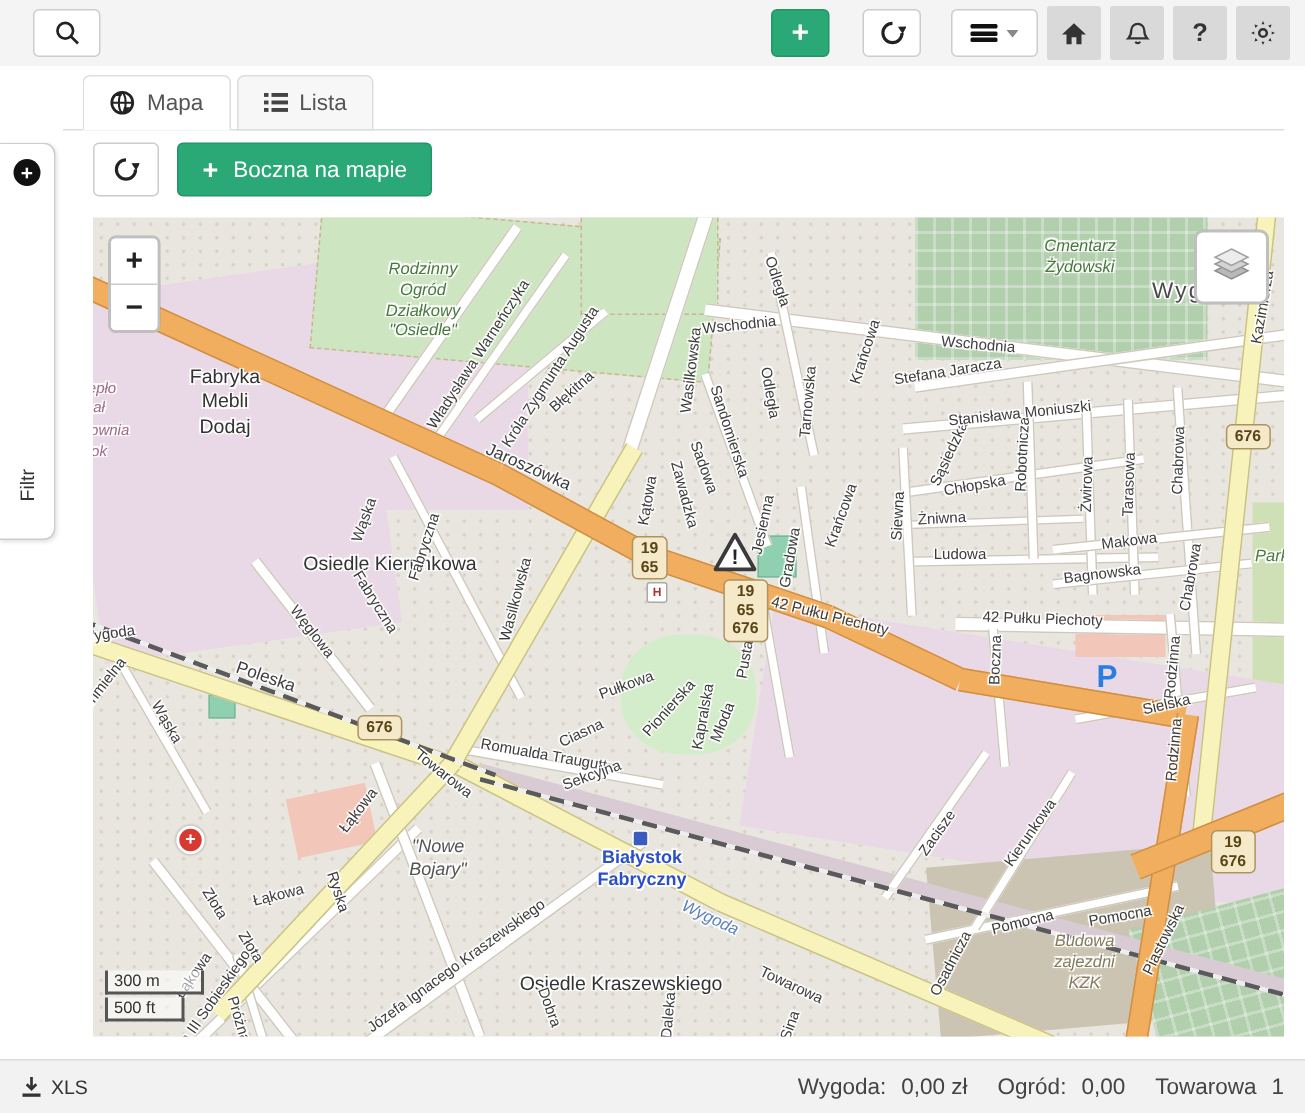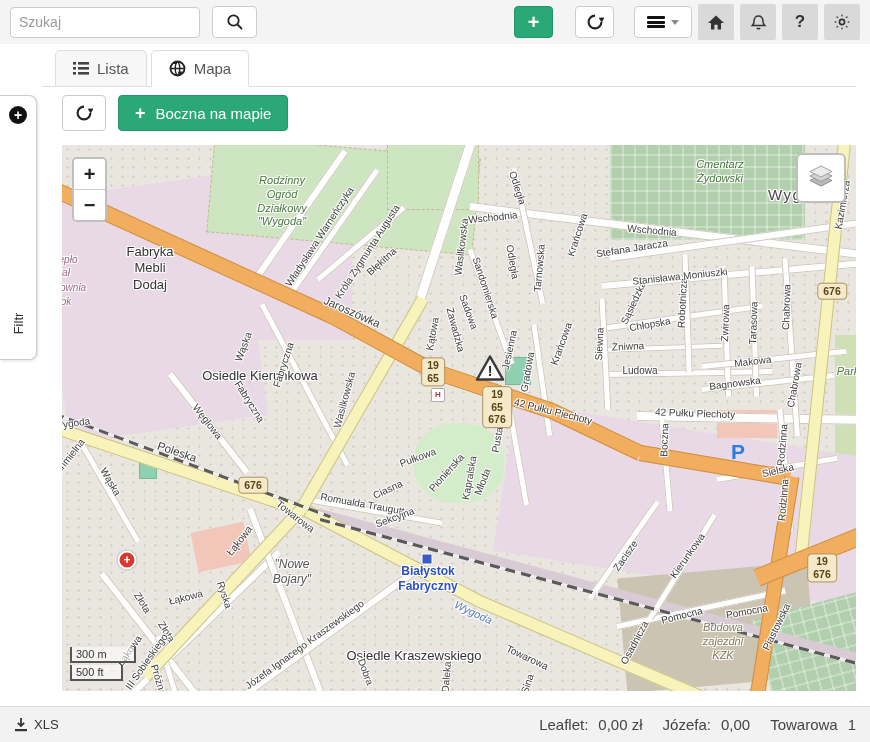--- a/index.html
+++ b/index.html
@@ -81,21 +81,20 @@
   .footer{position:absolute;left:0;bottom:0;width:870px;height:36px;background:#f2f2f2;border-top:1px solid #ddd;display:flex;align-items:center;padding:0 14px;box-sizing:border-box;font-size:15px;color:#444;}
   .xls{display:flex;align-items:center;gap:6px;font-size:13px;color:#333;cursor:pointer;}
   .footer-right{margin-left:auto;display:flex;align-items:center;gap:10px;}
   .footer-right .grp{display:flex;align-items:center;gap:10px;margin-left:10px;}
   svg{display:block;}
 </style>
 </head>
 <body>
 
 <div class="topbar">
-  <input class="search-input" type="text" placeholder="Szukaj" style="">
   <button class="btn search-btn">
     <span>
       <svg width="18" height="18" viewBox="0 0 18 18">
           <circle cx="7.5" cy="7.5" r="5.2" fill="none" stroke="#222" stroke-width="1.8"></circle>
           <line x1="11.5" y1="11.5" x2="16" y2="16" stroke="#222" stroke-width="1.8"></line>
         </svg>
     </span>
   </button>
   <div class="right-group">
     <button class="add-btn">+</button>
@@ -139,45 +138,45 @@
             <path d="M9 5.6 A3.4 3.4 0 1 0 9 12.4 A3.4 3.4 0 1 0 9 5.6 Z M9 1 L10 3.2 L8 3.2 Z M9 17 L8 14.8 L10 14.8 Z M1 9 L3.2 8 L3.2 10 Z M17 9 L14.8 10 L14.8 8 Z M3.3 3.3 L5.6 4 L4 5.6 Z M14.7 14.7 L12.4 14 L14 12.4 Z M14.7 3.3 L14 5.6 L12.4 4 Z M3.3 14.7 L4 12.4 L5.6 14 Z" fill="#333"></path>
             <circle cx="9" cy="9" r="1.7" fill="#d9d9d9"></circle>
           </svg>
       </span>
     </button>
   </div>
 </div>
 
 <div class="tab-border"></div>
 <div class="tabs">
+  <div class="tab active">
+    <span>
+      <svg width="17" height="17" viewBox="0 0 17 17">
+          <circle cx="8.5" cy="8.5" r="7" fill="none" stroke="#222" stroke-width="1.8"></circle>
+          <path d="M8.5 1.5 C5.5 4 5.5 13 8.5 15.5 M8.5 1.5 C11.5 4 11.5 13 8.5 15.5 M1.7 8.5 H15.3" fill="none" stroke="#222" stroke-width="1.4"></path>
+          <path d="M3 4 A7 7 0 0 1 8 1.6 L8 4 Z" fill="#222"></path>
+          <path d="M13.8 11.5 A7 7 0 0 1 9.5 15.2 L9.5 11.5 Z" fill="#222"></path>
+        </svg>
+    </span>
+    <span>Mapa</span>
+  </div>
   <div class="tab">
     <span>
       <svg width="16" height="13" viewBox="0 0 16 13">
           <g fill="#444">
             <rect x="0" y="0" width="3" height="2.6"></rect>
             <rect x="5" y="0" width="11" height="2.6"></rect>
             <rect x="0" y="5" width="3" height="2.6"></rect>
             <rect x="5" y="5" width="11" height="2.6"></rect>
             <rect x="0" y="10" width="3" height="2.6"></rect>
             <rect x="5" y="10" width="11" height="2.6"></rect>
           </g>
         </svg>
     </span>
     <span>Lista</span>
-  </div>
-  <div class="tab active">
-    <span>
-      <svg width="17" height="17" viewBox="0 0 17 17">
-          <circle cx="8.5" cy="8.5" r="7" fill="none" stroke="#222" stroke-width="1.8"></circle>
-          <path d="M8.5 1.5 C5.5 4 5.5 13 8.5 15.5 M8.5 1.5 C11.5 4 11.5 13 8.5 15.5 M1.7 8.5 H15.3" fill="none" stroke="#222" stroke-width="1.4"></path>
-          <path d="M3 4 A7 7 0 0 1 8 1.6 L8 4 Z" fill="#222"></path>
-          <path d="M13.8 11.5 A7 7 0 0 1 9.5 15.2 L9.5 11.5 Z" fill="#222"></path>
-        </svg>
-    </span>
-    <span>Mapa</span>
   </div>
 </div>
 
 <div class="filter-panel">
   <div class="filter-plus">+</div>
   <div class="filter-label">Filtr</div>
 </div>
 
 <button class="btn map-refresh">
   <span>
@@ -280,21 +279,21 @@
     <div class="map-label lbl-place" style="left: 88px; top: 123px; transform: translate(-50%, -50%) rotate(0deg);">Fabryka
 Mebli
 Dodaj</div>
     <div class="map-label lbl-place" style="left: 198px; top: 231px; transform: translate(-50%, -50%) rotate(0deg);">Osiedle Kierunkowa</div>
     <div class="map-label lbl-place" style="left: 352px; top: 511px; transform: translate(-50%, -50%) rotate(0deg);">Osiedle Kraszewskiego</div>
     <div class="map-label lbl-quarter" style="left: 230px; top: 427px; transform: translate(-50%, -50%) rotate(0deg);">"Nowe
 Bojary"</div>
     <div class="map-label lbl-green" style="left: 220px; top: 56px; transform: translate(-50%, -50%) rotate(0deg);">Rodzinny
 Ogród
 Działkowy
-"Wygoda"</div>
+"Osiedle"</div>
     <div class="map-label lbl-green" style="left: 658px; top: 27px; transform: translate(-50%, -50%) rotate(0deg);">Cmentarz
 Żydowski</div>
     <div class="map-label lbl-green" style="left: 786px; top: 227px; transform: translate(-50%, -50%) rotate(0deg);">Park</div>
     <div class="map-label lbl-bigplace" style="left: 738px; top: 50px; transform: translate(-50%, -50%) rotate(0deg);">Wygoda</div>
     <div class="map-label lbl-station" style="left: 366px; top: 434px; transform: translate(-50%, -50%) rotate(0deg);">Białystok
 Fabryczny</div>
     <div class="map-label lbl-construction" style="left: 661px; top: 497px; transform: translate(-50%, -50%) rotate(0deg);">Budowa
 zajezdni
 KZK</div>
     <div class="map-label lbl-water" style="left: 411px; top: 468px; transform: translate(-50%, -50%) rotate(25deg);">Wygoda</div>
@@ -412,25 +411,25 @@
     <span>
       <svg width="14" height="15" viewBox="0 0 14 15">
           <path d="M7 1 V8.5 M3.8 5.8 L7 9 L10.2 5.8" fill="none" stroke="#333" stroke-width="1.8"></path>
           <rect x="1" y="12" width="12" height="2.2" fill="#333"></rect>
         </svg>
     </span>
     <span>XLS</span>
   </div>
   <div class="footer-right">
     <div class="grp">
-      <span>Leaflet:</span>
+      <span>Wygoda:</span>
       <span>0,00 zł</span>
     </div>
     <div class="grp">
-      <span>Józefa:</span>
+      <span>Ogród:</span>
       <span>0,00</span>
     </div>
     <div class="grp">
       <span>Towarowa</span>
       <span>1</span>
     </div>
   </div>
 </div>
 
 </body></html>

